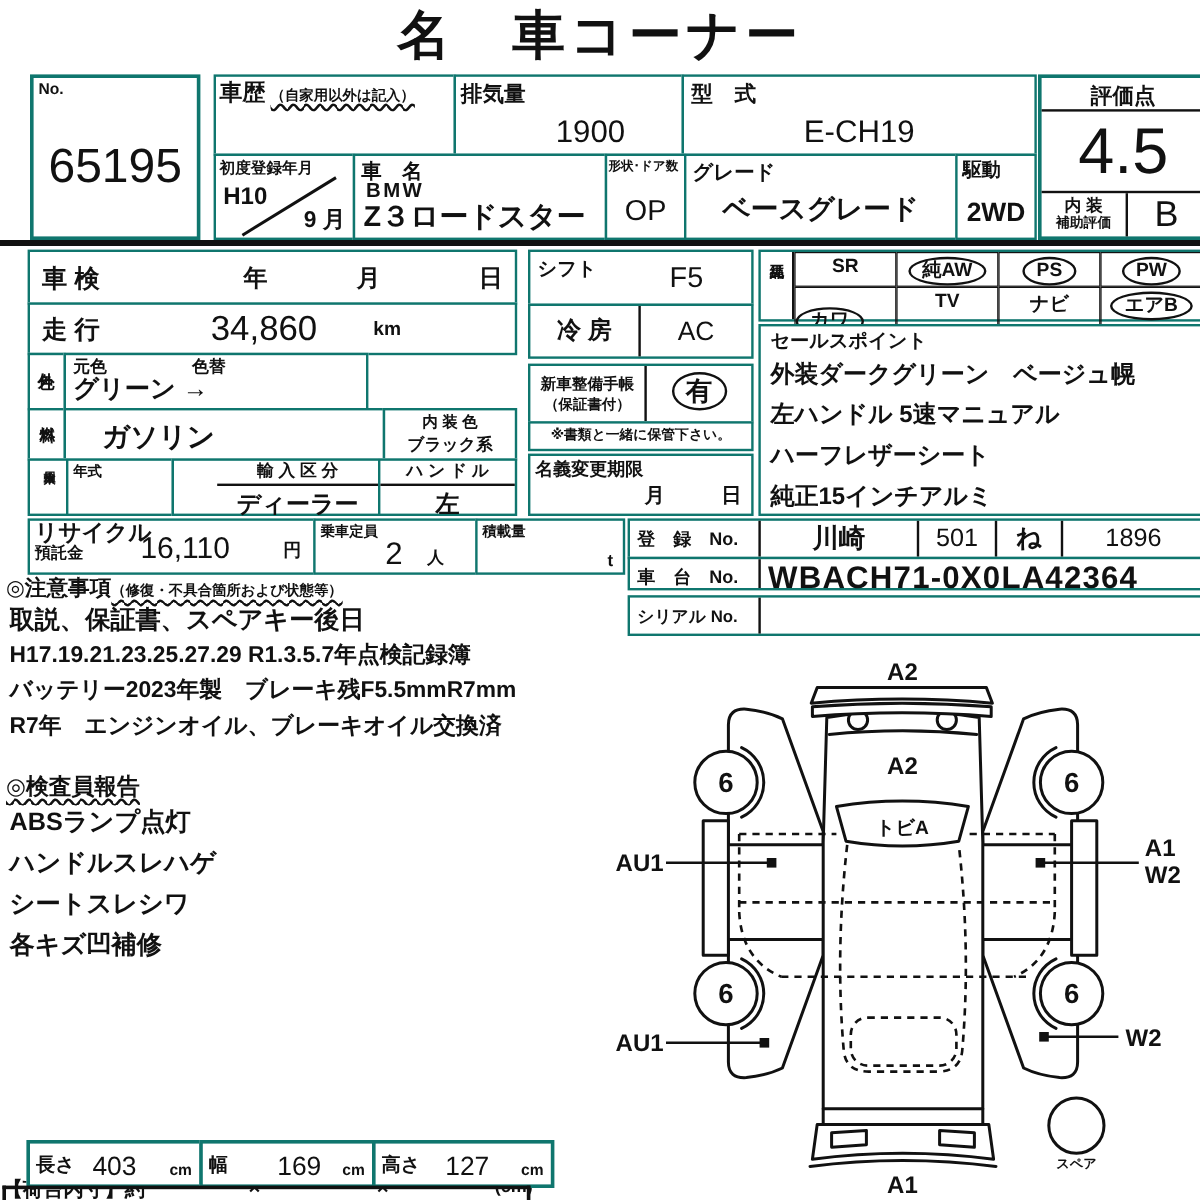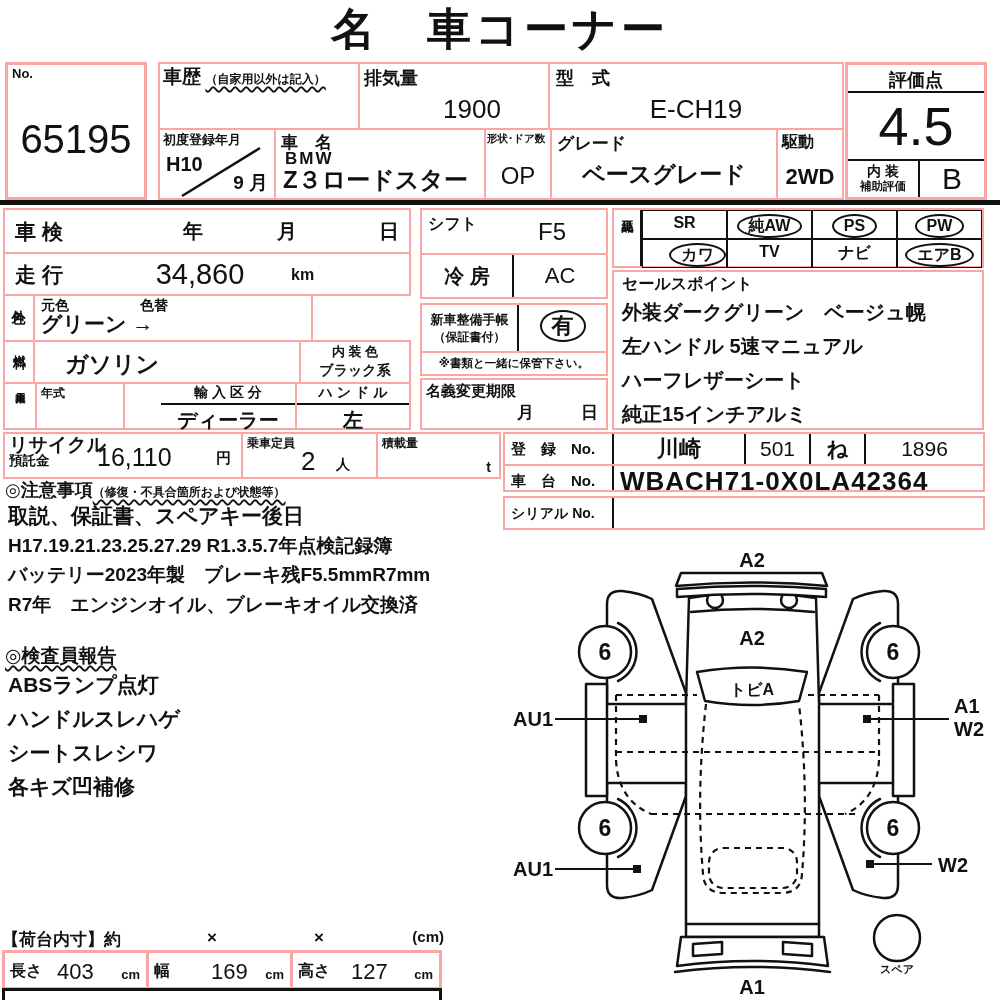--- a/index.html
+++ b/index.html
@@ -1,19 +1,19 @@
 <!DOCTYPE html>
 <html><head>
 <meta charset="utf-8">
 <style>
   html,body{margin:0;padding:0;background:#fff;}
   body{font-family:"Liberation Sans","DejaVu Sans",sans-serif;color:#111;font-weight:bold;}
   .sheet{position:relative;width:1000px;height:1000px;background:#fff;overflow:hidden;}
   .abs{position:absolute;box-sizing:border-box;}
-  .cell{position:absolute;box-sizing:border-box;border:2px solid #fca5a5;background:#fff;}
+  .cell{position:absolute;box-sizing:border-box;border:2px solid #0f766e;background:#fff;margin-left:20px;}
   .b3{border-width:3px;}
   .vlab{writing-mode:vertical-rl;text-orientation:upright;letter-spacing:1px;text-align:center;}
   .wavy{text-decoration:underline;text-decoration-style:wavy;text-underline-offset:3px;text-decoration-thickness:1.5px;}
   .circled{border:2.5px solid #111;border-radius:50%;padding:0 10px;display:inline-block;line-height:1.25;}
   .pill{display:inline-block;}
   svg text{font-family:"Liberation Sans","DejaVu Sans",sans-serif;font-weight:bold;fill:#111;stroke:none;}
 </style>
 </head>
 <body>
 
@@ -86,21 +86,21 @@
     <span class="abs" style="right:10px;top:8px;font-size:20px;">日</span>
   </div>
   <div class="cell" style="left:3px;top:252px;width:408px;height:44px;">
     <span class="abs" style="left:10px;top:7px;font-size:21px;letter-spacing:6px;">走行</span>
     <span class="abs" style="left:110px;top:4px;width:170px;text-align:center;font-size:29px;font-weight:normal;">34,860</span>
     <span class="abs" style="left:286px;top:12px;font-size:16px;">km</span>
   </div>
   <div class="cell" style="left:3px;top:294px;width:32px;height:48px;">
     <span class="vlab" style="font-size:14px;display:block;margin:3px auto 0;">外色</span>
   </div>
-  <div class="cell" style="left:33px;top:294px;width:280px;height:48px;">
+  <div class="cell" style="left:33px;top:294px;width:254px;height:48px;">
     <span class="abs" style="left:6px;top:1px;font-size:14px;">元色</span>
     <span class="abs" style="left:105px;top:1px;font-size:14px;">色替</span>
     <span class="abs" style="left:6px;bottom:2px;font-size:21px;">グリーン →</span>
   </div>
   <div class="cell" style="left:3px;top:340px;width:32px;height:44px;">
     <span class="vlab" style="font-size:13px;display:block;margin:3px auto 0;">燃料</span>
   </div>
   <div class="cell" style="left:33px;top:340px;width:268px;height:44px;">
     <span class="abs" style="left:30px;top:7px;font-size:23px;">ガソリン</span>
   </div>
@@ -149,21 +149,21 @@
 
   <div class="cell" style="left:612px;top:208px;width:372px;height:60px;">
     <div class="abs" style="left:0;top:0;bottom:0;width:28px;border-right:2px solid #111;">
       <span class="vlab" style="font-size:12px;display:block;margin:1px auto 0;letter-spacing:0;">純正品</span>
     </div>
     <div class="abs" style="left:28px;right:0;top:0;bottom:0;display:grid;grid-template-columns:repeat(4,1fr);grid-template-rows:1fr 1fr;">
       <div style="border:1px solid #111;text-align:center;padding-top:3px;"><span class="pill" style="font-size:16px;">SR</span></div>
       <div style="border:1px solid #111;text-align:center;padding-top:3px;"><span class="pill circled" style="font-size:16px;">純AW</span></div>
       <div style="border:1px solid #111;text-align:center;padding-top:3px;"><span class="pill circled" style="font-size:16px;">PS</span></div>
       <div style="border:1px solid #111;text-align:center;padding-top:3px;"><span class="pill circled" style="font-size:16px;">PW</span></div>
-      <div style="border:1px solid #111;text-align:right;padding-top:3px;"><span class="pill circled" style="font-size:16px;">カワ</span></div>
+      <div style="border:1px solid #111;text-align:left;padding-top:16px;"><span class="pill circled" style="font-size:16px;">カワ</span></div>
       <div style="border:1px solid #111;text-align:center;padding-top:3px;"><span class="pill" style="font-size:16px;">TV</span></div>
       <div style="border:1px solid #111;text-align:center;padding-top:3px;"><span class="pill" style="font-size:16px;">ナビ</span></div>
       <div style="border:1px solid #111;text-align:center;padding-top:3px;"><span class="pill circled" style="font-size:16px;">エアB</span></div>
     </div>
   </div>
 
   <div class="cell" style="left:612px;top:270px;width:372px;height:160px;padding:2px 8px;">
     <div style="font-size:16px;">セールスポイント</div>
     <div style="font-size:20px;line-height:34px;">外装ダークグリーン　ベージュ幌</div>
     <div style="font-size:20px;line-height:34px;">左ハンドル 5速マニュアル</div>
@@ -212,21 +212,21 @@
   <div class="abs" style="left:8px;top:533px;font-size:19px;">H17.19.21.23.25.27.29 R1.3.5.7年点検記録簿</div>
   <div class="abs" style="left:8px;top:562px;font-size:19px;">バッテリー2023年製　ブレーキ残F5.5mmR7mm</div>
   <div class="abs" style="left:8px;top:592px;font-size:19px;">R7年　エンジンオイル、ブレーキオイル交換済</div>
 
   <div class="abs wavy" style="left:5px;top:643px;font-size:19px;">◎検査員報告</div>
   <div class="abs" style="left:8px;top:671px;font-size:21px;">ABSランプ点灯</div>
   <div class="abs" style="left:8px;top:705px;font-size:21px;">ハンドルスレハゲ</div>
   <div class="abs" style="left:8px;top:739px;font-size:21px;">シートスレシワ</div>
   <div class="abs" style="left:8px;top:773px;font-size:21px;">各キズ凹補修</div>
 
-  <div class="abs" style="left:2px;top:928px;width:442px;height:20px;">
+  <div class="abs" style="left:2px;top:980px;width:442px;height:20px;">
     <span class="abs" style="left:0;top:0;font-size:17px;">【荷台内寸】約</span>
     <span class="abs" style="left:205px;top:0;font-size:17px;">×</span>
     <span class="abs" style="left:312px;top:0;font-size:17px;">×</span>
     <span class="abs" style="right:0;top:0;font-size:15px;">(cm)</span>
   </div>
   <div class="cell b3" style="left:2px;top:950px;width:147px;height:40px;">
     <span class="abs" style="left:5px;top:8px;font-size:16px;">長さ</span>
     <span class="abs" style="left:52px;top:6px;font-size:22px;font-weight:normal;">403</span>
     <span class="abs" style="right:6px;bottom:5px;font-size:13px;">cm</span>
   </div>

